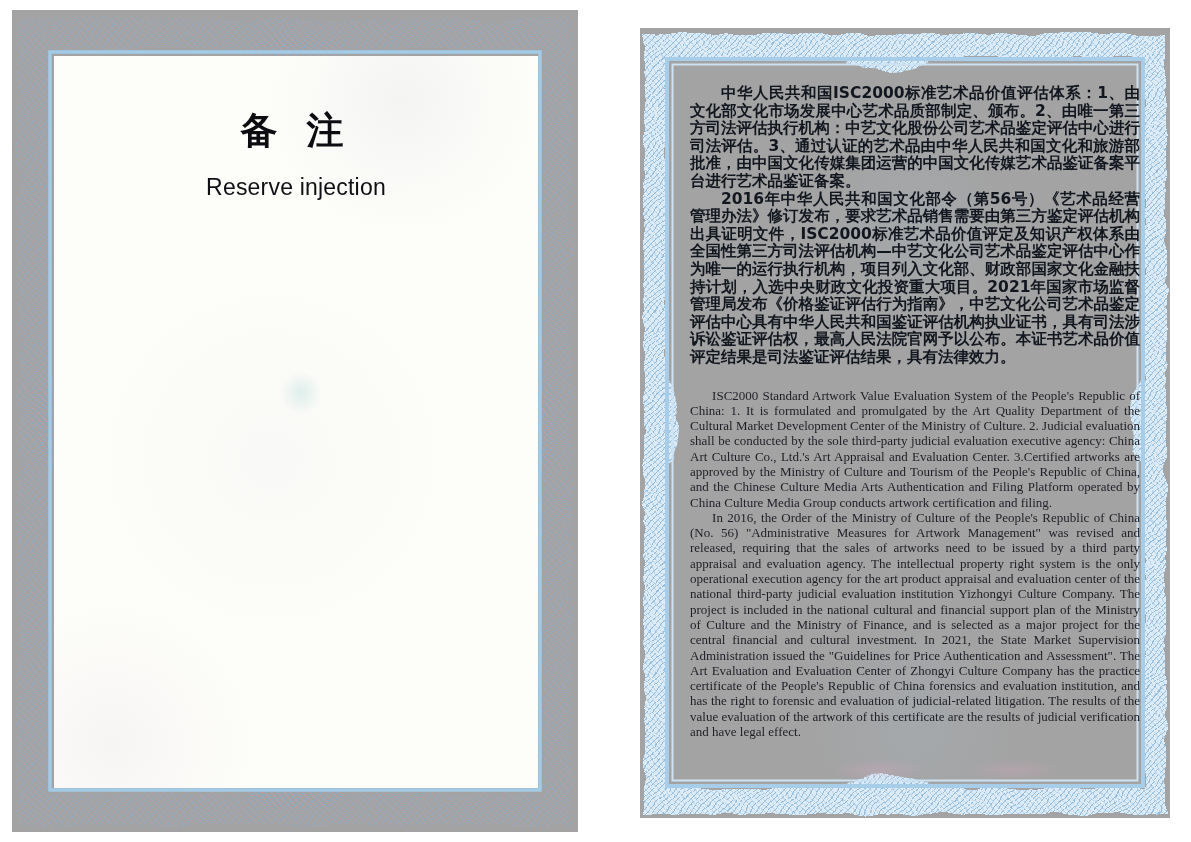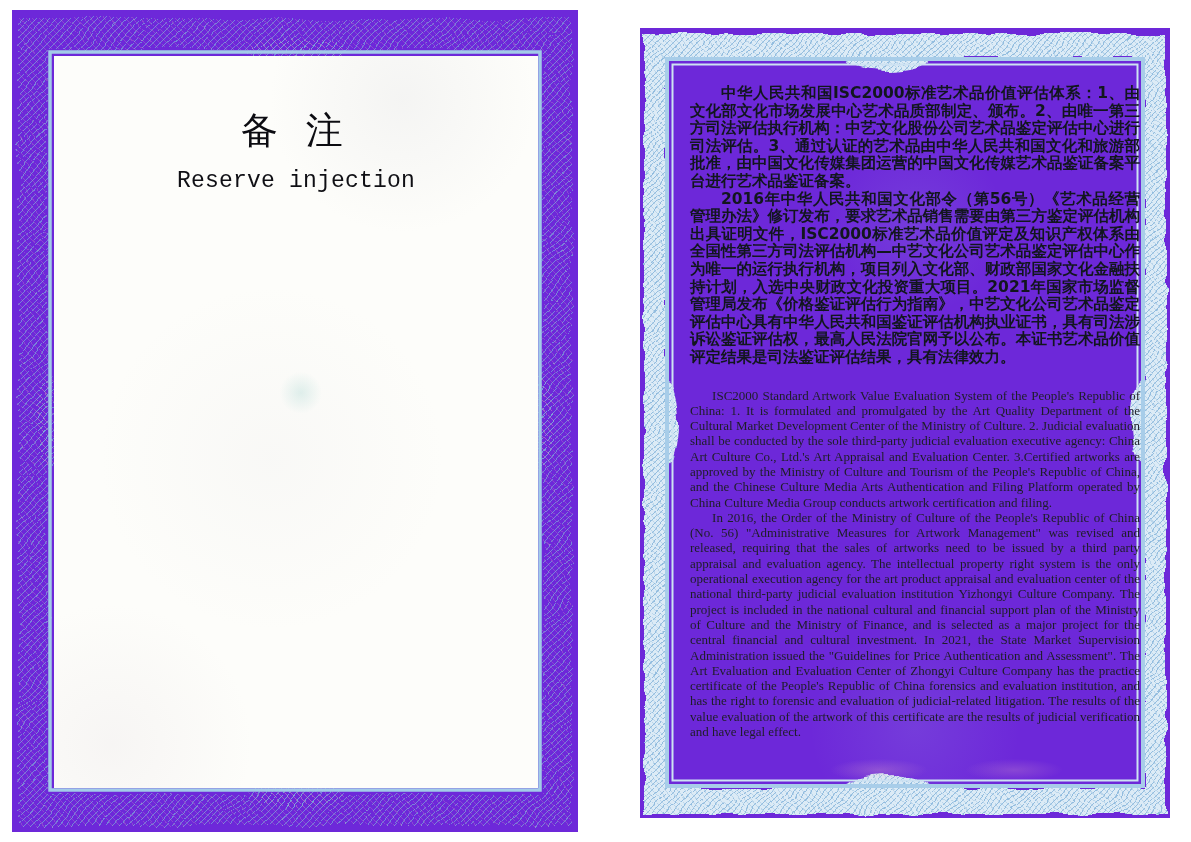--- a/index.html
+++ b/index.html
@@ -1,45 +1,45 @@
 <!DOCTYPE html>
 <html><head>
 <meta charset="utf-8">
 <style>
   html,body{margin:0;padding:0;}
   body{
     width:1191px;height:842px;position:relative;overflow:hidden;
     background:#ffffff;
     font-family:"Liberation Sans","DejaVu Sans",sans-serif;
   }
-  .page{position:absolute;background:#6d28d9;}
+  .page{position:absolute;background:#a3a3a3;}
   .page-left{left:12px;top:10px;width:566px;height:822px;}
   .page-right{left:640px;top:28px;width:530px;height:790px;}
   .border-svg{position:absolute;left:0;top:0;pointer-events:none;}
 
   
   .left-content{
     position:absolute;left:42px;top:46px;right:40px;bottom:44px;
     background:
       radial-gradient(circle 30px at 51% 46%, rgba(170,215,210,0.35), rgba(170,215,210,0) 70%),
       radial-gradient(circle 190px at 72% 6%, rgba(205,205,212,0.18), rgba(205,205,212,0) 70%),
       radial-gradient(circle 200px at 12% 94%, rgba(215,205,212,0.16), rgba(215,205,212,0) 70%),
       radial-gradient(circle 230px at 45% 55%, rgba(210,208,214,0.10), rgba(210,208,214,0) 75%),
       #fdfdfa;
     text-align:center;
   }
   .title-cn{
-    margin:50px 0 12px 0;
-    font-size:37px;font-weight:normal;letter-spacing:8px;
+    margin:50px 0 18px 0;
+    font-size:37px;font-weight:bold;letter-spacing:8px;
     color:#0c0c11;
     font-family:"DejaVu Sans","Liberation Sans",sans-serif;
   }
   .title-en{
     font-size:23px;color:#0f0f14;letter-spacing:0.2px;
-    font-family:Liberation Mono, monospace;
+    font-family:Liberation Sans, sans-serif;
     margin-top:11px;
   }
 
   
   .right-content{
     position:absolute;left:50px;top:57px;width:450px;bottom:34px;
     background:
       radial-gradient(ellipse 70px 16px at 42% 98%, rgba(226,168,198,0.28), rgba(226,168,198,0) 70%),
       radial-gradient(ellipse 70px 16px at 72% 98%, rgba(226,168,198,0.24), rgba(226,168,198,0) 70%),
       radial-gradient(circle 120px at 50% 20%, rgba(175,205,230,0.12), rgba(175,205,230,0) 75%),

